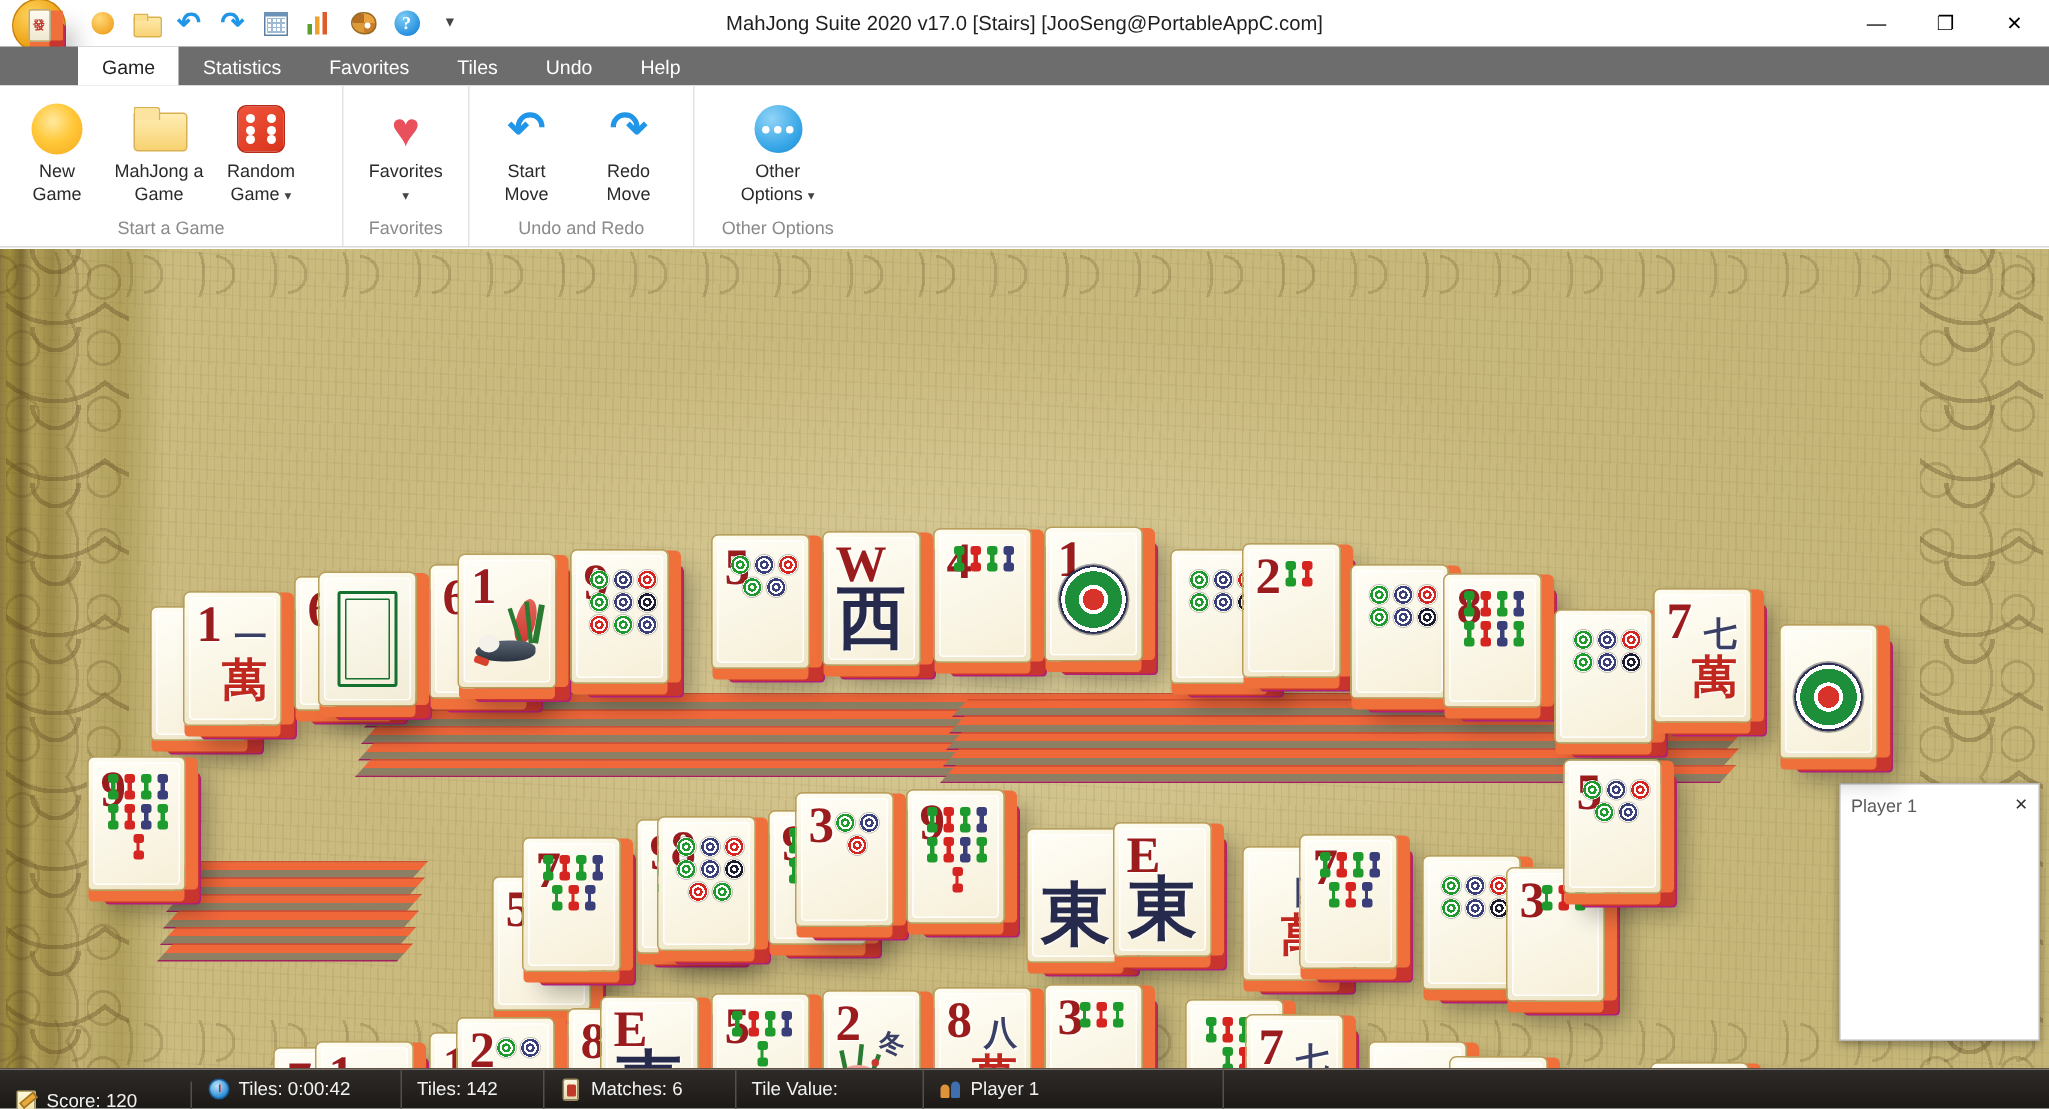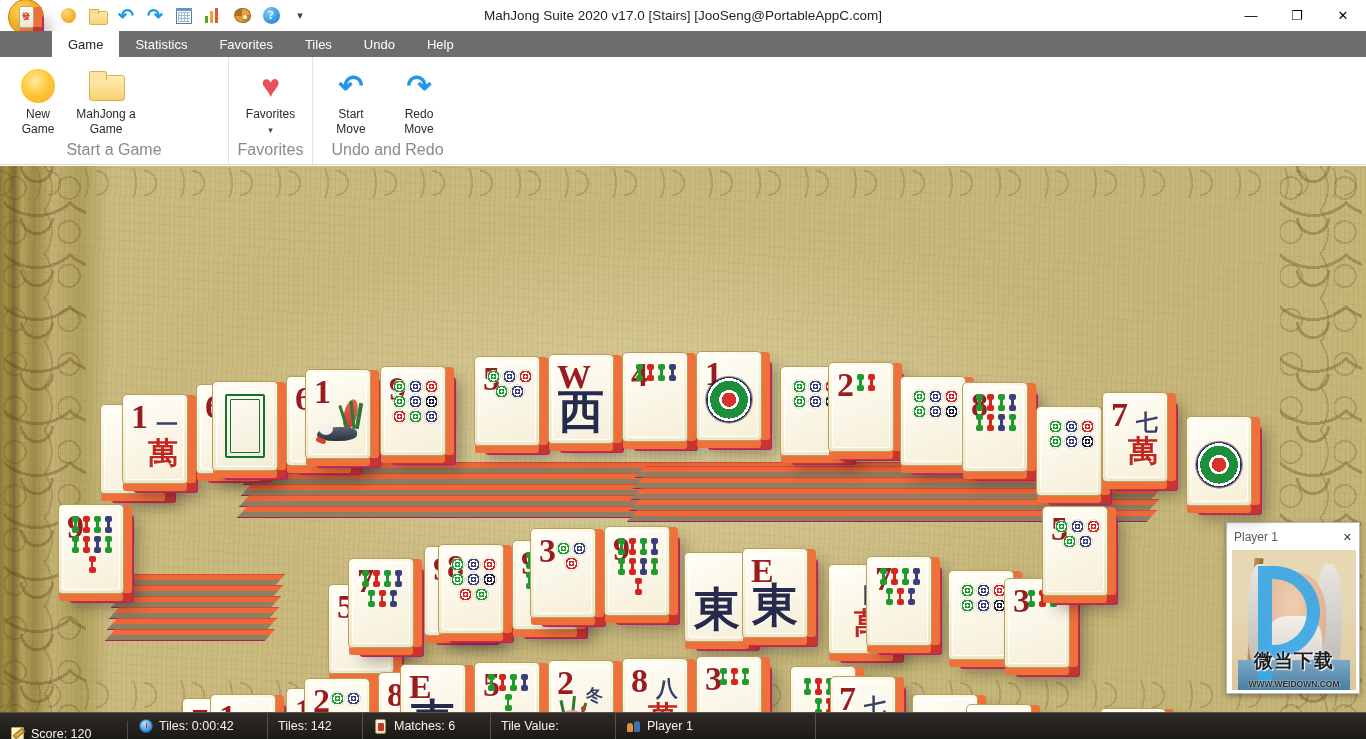--- a/index.html
+++ b/index.html
@@ -112,21 +112,21 @@
   
   .ribbon {
     position:absolute; top:57px; left:0; width:1366px; height:108px;
     background:#ffffff; border-bottom:1px solid #d8d8d8;
     display:flex; align-items:stretch;
   }
   .rgroup { display:flex; flex-direction:column; position:relative; padding: 4px 4px 0 4px; }
   .rgroup + .rgroup { border-left:1px solid #e3e3e3; }
   .rgroup-items { display:flex; flex:1; align-items:flex-start; }
   .rgroup-label {
-    text-align:center; font-size:16px; color:#8a8a8a; padding: 2px 0 5px 0;
+    text-align:center; font-size:12px; color:#8a8a8a; padding: 2px 0 5px 0;
   }
   .rbtn {
     width:68px; display:flex; flex-direction:column; align-items:center;
     padding: 6px 2px 0 2px; cursor:pointer; border-radius:3px;
   }
   .rbtn-ico { height:38px; display:flex; align-items:center; justify-content:center; }
   .rbtn-lbl {
     font-size:12px; color:#2a2a2a; text-align:center; line-height:15px; margin-top:2px;
   }
   .caret { font-size:9px; color:#444; }
@@ -502,20 +502,33 @@
             <div class="ic-sun"></div>
           </div>
         <div class="rbtn-lbl"><span>New</span><br><span>Game</span></div>
       </div>
       <div class="rbtn">
         <div class="rbtn-ico">
             <div class="ic-folder2"></div>
           </div>
         <div class="rbtn-lbl"><span>MahJong a</span><br><span>Game</span></div>
       </div>
+      <div class="rbtn">
+        <div class="rbtn-ico">
+            <div class="ic-dice">
+              <i></i>
+              <i></i>
+              <i></i>
+              <i></i>
+              <i></i>
+              <i></i>
+            </div>
+          </div>
+        <div class="rbtn-lbl"><span>Random</span><br><span>Game</span> <span class="caret">▾</span></div>
+      </div>
     </div>
     <div class="rgroup-label">Start a Game</div>
   </div>
 
   <div class="rgroup" style="width:84px;">
     <div class="rgroup-items">
       <div class="rbtn" style="width:76px;">
         <div class="rbtn-ico">
             <span class="ic-heart">♥</span>
           </div>
@@ -536,20 +549,35 @@
       <div class="rbtn">
         <div class="rbtn-ico">
             <span class="ic-arrow">↷</span>
           </div>
         <div class="rbtn-lbl"><span>Redo</span><br><span>Move</span></div>
       </div>
     </div>
     <div class="rgroup-label">Undo and Redo</div>
   </div>
 
+  <div class="rgroup" style="width:112px;">
+    <div class="rgroup-items">
+      <div class="rbtn" style="width:104px;">
+        <div class="rbtn-ico">
+            <div class="ic-dots">
+              <i></i>
+              <i></i>
+              <i></i>
+            </div>
+          </div>
+        <div class="rbtn-lbl"><span>Other</span><br><span>Options</span> <span class="caret">▾</span></div>
+      </div>
+    </div>
+    <div class="rgroup-label">Other Options</div>
+  </div>
 
 </div>
 
 <div class="board">
   <div class="board-grain"></div>
   <div class="board-deco-left"></div>
   <div class="board-deco-right"></div>
   <div class="board-deco-top"></div>
   <div class="board-deco-bot"></div>
 
@@ -1176,31 +1204,20 @@
         </div>
       </div>
       <div class="tile" style="left: 1100px; top: 542px; z-index: 56;"></div>
     </div>
 
   <div class="player-panel">
     <div class="pp-head">
       <span class="pp-title">Player 1</span>
       <span class="pp-close">✕</span>
     </div>
-    <div class="pp-img">
-      <div class="wiz-staff"></div>
-      <div class="wiz-hair-l"></div>
-      <div class="wiz-hair-r"></div>
-      <div class="wiz-face"></div>
-      <div class="wiz-beard"></div>
-      <div class="wiz-robe"></div>
-      <div class="dlogo"></div>
-      <div class="wm-cn">微当下载</div>
-      <div class="wm-url">WWW.WEIDOWN.COM</div>
-    </div>
   </div>
 </div>
 
 <div class="statusbar">
   <div class="sb-cell" style="width:128px;margin-top:16px;">
     <span class="sb-ico">
         <span class="ico-note"></span>
       </span>
     <span>Score: 120</span>
   </div>

